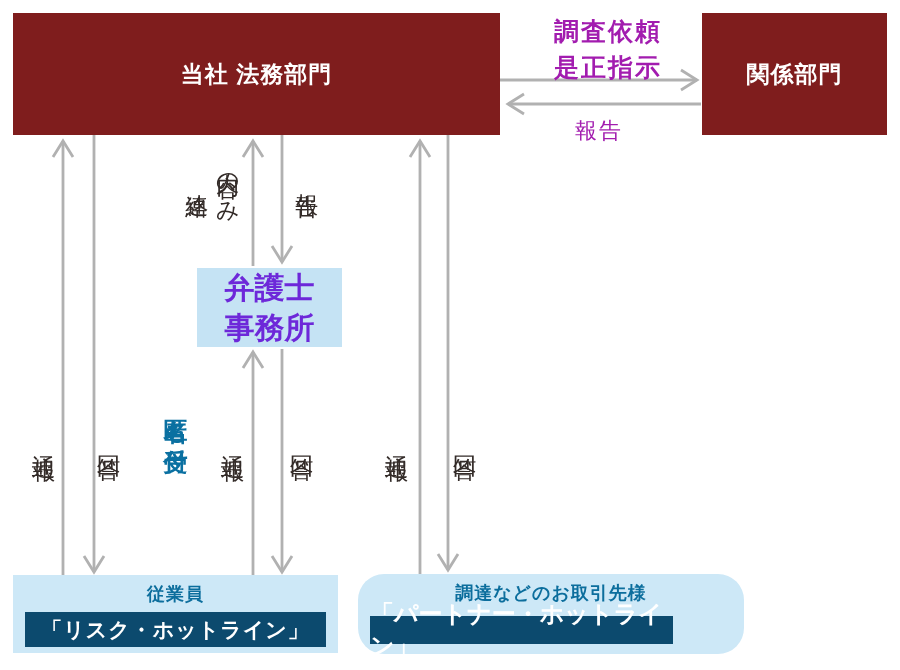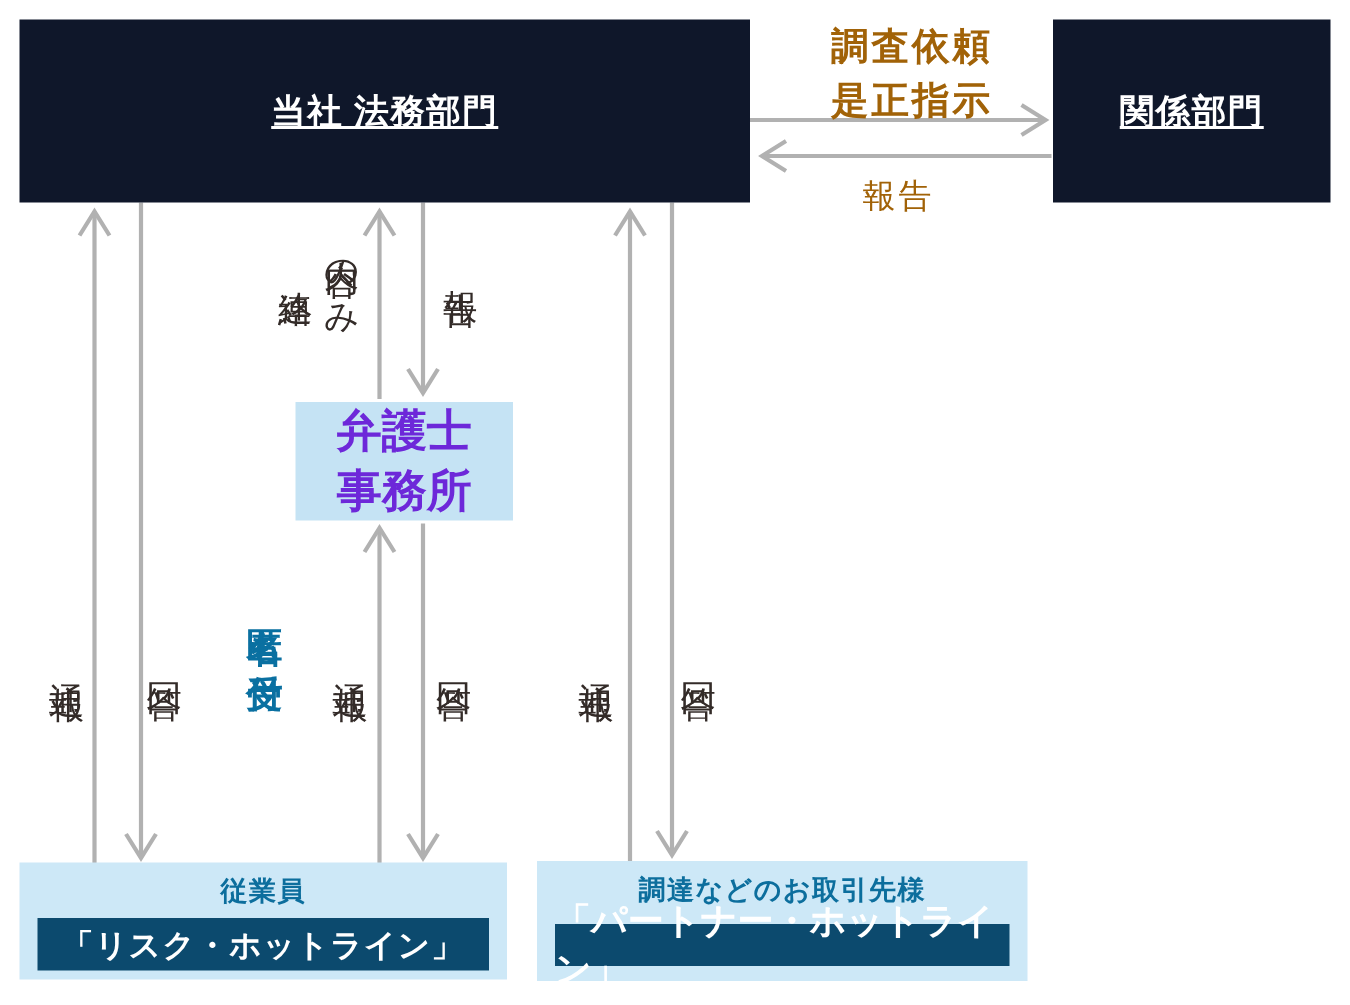--- a/index.html
+++ b/index.html
@@ -2,28 +2,28 @@
 <html><head>
 <meta charset="utf-8">
 <style>
   html,body{margin:0;padding:0;background:#ffffff;}
   .canvas{
     position:relative;width:900px;height:670px;background:#ffffff;overflow:hidden;
     font-family:"Liberation Sans","DejaVu Sans",sans-serif;
   }
   .arrow-layer{position:absolute;left:0;top:0;width:900px;height:670px;pointer-events:none;}
   .box{position:absolute;display:flex;align-items:center;justify-content:center;box-sizing:border-box;}
-  .box-dark{background:#0f172a;color:#ffffff;text-decoration:underline;}
+  .box-dark{background:#7f1d1d;color:#ffffff;}
   .box-light{background:#cde8f7;color:#0c6e9d;}
   .node-title{font-size:23px;font-weight:bold;letter-spacing:1px;white-space:pre;}
   .lawyer-text{font-size:30px;font-weight:bold;line-height:1.32;text-align:center;color:#6d28d9;}
   .outer-node{flex-direction:column;justify-content:flex-start;}
   .outer-title{font-size:18px;font-weight:bold;margin-top:7px;letter-spacing:1px;}
   .inner-band{position:absolute;background:#0c4a6e;color:#ffffff;display:flex;align-items:center;justify-content:center;font-weight:bold;}
-  .hlabel{position:absolute;color:#a16207;white-space:pre;}
+  .hlabel{position:absolute;color:#a21caf;white-space:pre;}
   .lbl-investigation{left:538px;top:13px;width:140px;text-align:center;font-size:25px;font-weight:bold;line-height:1.44;letter-spacing:2px;}
   .lbl-report-right{left:566px;top:116px;width:66px;text-align:center;font-size:22px;font-weight:500;letter-spacing:2px;}
   .vlabel{
     position:absolute;writing-mode:vertical-rl;text-orientation:upright;
     color:#332b28;font-size:24px;font-weight:500;letter-spacing:3px;line-height:1.1;
   }
   .vlabel-sm{font-size:23px;letter-spacing:1px;}
   .vlabel-blue{color:#0a70a1;font-weight:bold;letter-spacing:1px;}
 </style>
 </head>
@@ -82,20 +82,20 @@
   <div class="vlabel" style="left:383px;top:436px;">通報</div>
   <div class="vlabel" style="left:451px;top:436px;">回答</div>
 
   <div class="box box-light outer-node" style="left:13px;top:575px;width:325px;height:78px;">
     <span class="outer-title">従業員</span>
     <div class="inner-band" style="left:12px;top:37px;width:301px;height:35px;font-size:21px;letter-spacing:1px;">
       <span>「リスク・ホットライン」</span>
     </div>
   </div>
 
-  <div class="box box-light outer-node" style="left:358px;top:574px;width:327px;height:80px;">
+  <div class="box box-light outer-node" style="left:358px;top:574px;width:386px;height:80px;border-radius:26px;">
     <span class="outer-title">調達などのお取引先様</span>
     <div class="inner-band" style="left:12px;top:42px;width:303px;height:28px;font-size:24px;">
       <span>「パートナー・ホットライン」</span>
     </div>
   </div>
 
 </div>
 
 </body></html>

